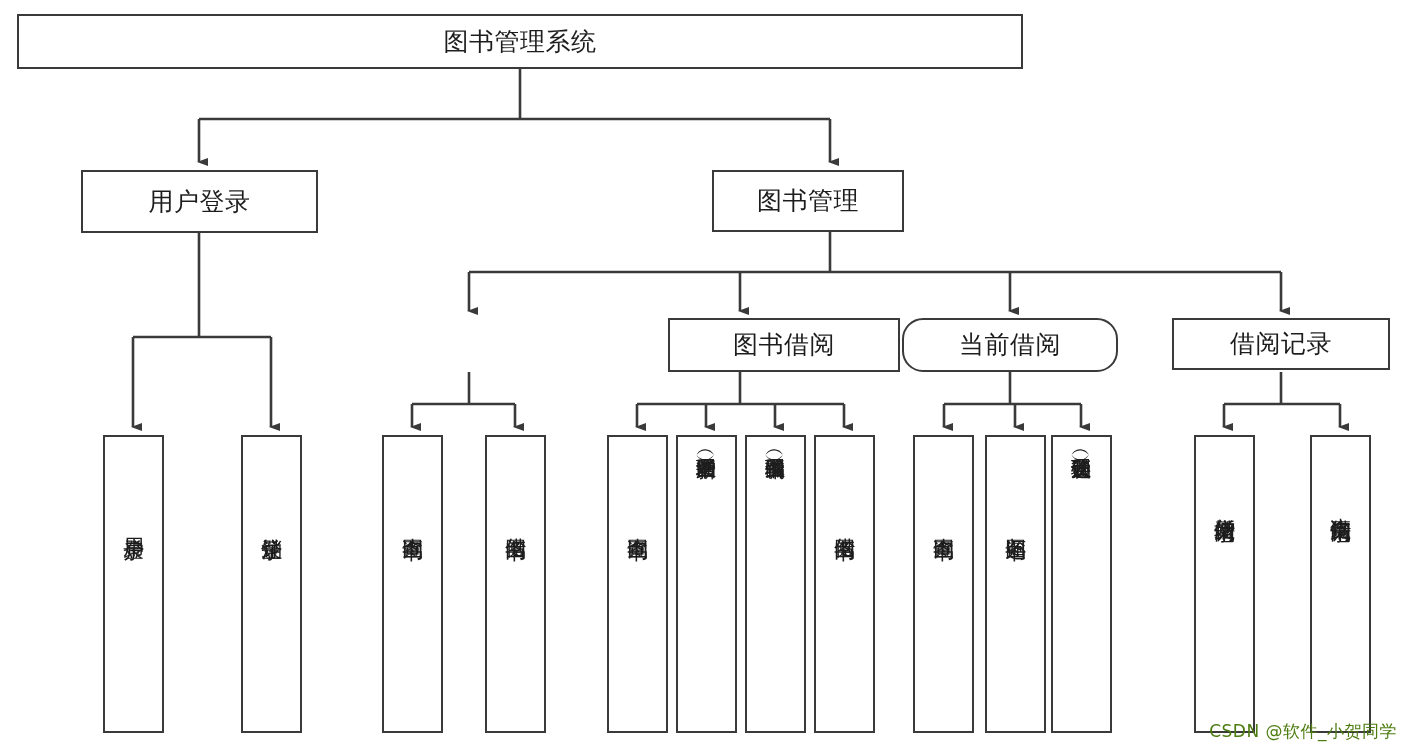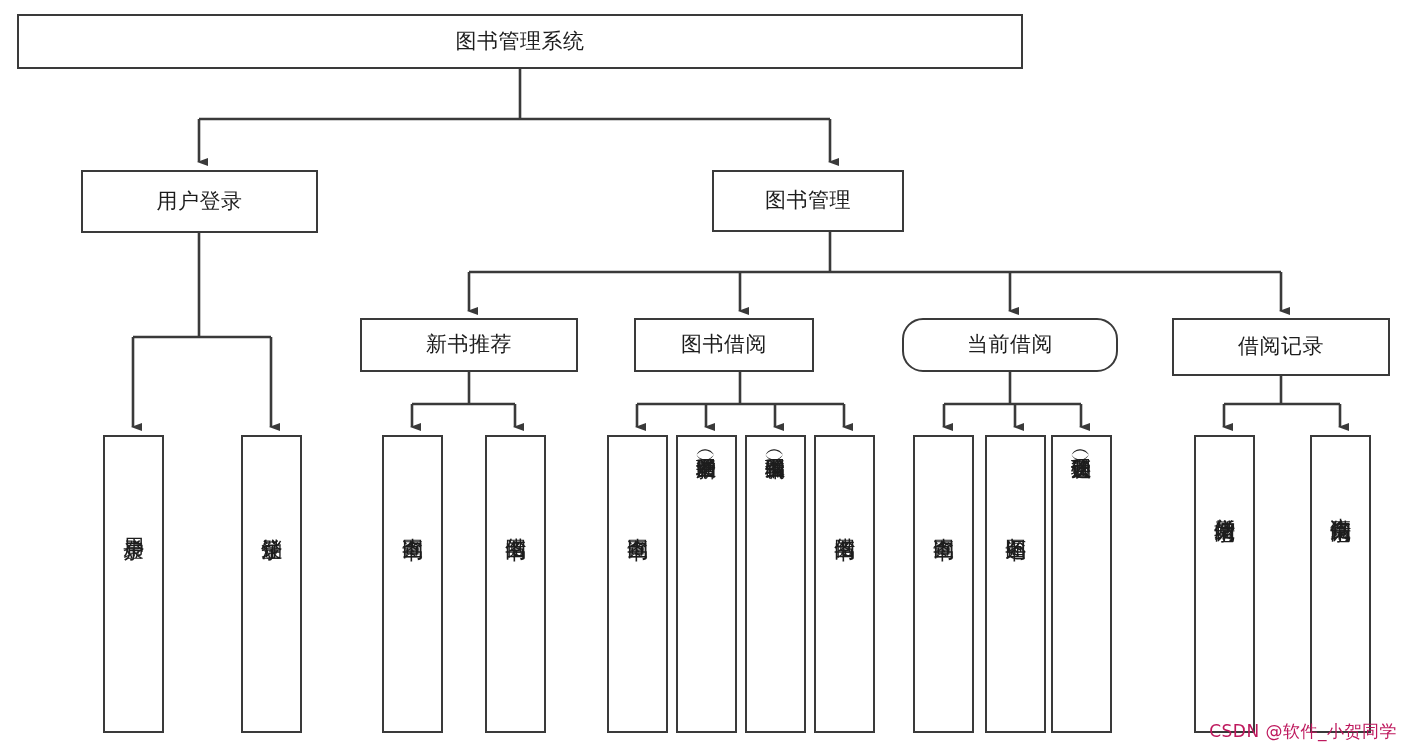--- a/index.html
+++ b/index.html
@@ -30,21 +30,21 @@
     box-sizing: border-box;
     background: #ffffff;
     border: 2px solid #3a3a3a;
     display: flex;
     align-items: center;
     justify-content: center;
     z-index: 2;
   }
   .node-label {
     color: #1d1d1d;
-    font-size: 21px;
+    font-size: 25px;
     line-height: 1.12;
     letter-spacing: 0.5px;
     white-space: nowrap;
     text-align: center;
   }
   .node.h .node-label {
     writing-mode: horizontal-tb;
   }
   .node.v {
     align-items: flex-start;
@@ -67,21 +67,21 @@
   }
   .node.v.tight .node-label {
     font-size: 20px;
     line-height: 1.2;
     letter-spacing: 0px;
   }
   #watermark {
     position: absolute;
     right: 8px;
     bottom: 4px;
-    color: #be185d;
+    color: #4d7c0f;
     font-size: 17px;
     letter-spacing: 0.5px;
     z-index: 5;
     white-space: nowrap;
   }
 </style>
 </head>
 <body>
 
 <div id="diagram-root">
@@ -141,30 +141,27 @@
     <span class="node-label">图书管理系统</span>
   </div>
 
   <div class="node h" style="left:81px; top:170px; width:237px; height:63px;">
     <span class="node-label">用户登录</span>
   </div>
   <div class="node h" style="left:712px; top:170px; width:192px; height:62px;">
     <span class="node-label">图书管理</span>
   </div>
 
-  <div class="node h" style="left:360px; top:318px; width:218px; height:54px;">
-    <span class="node-label">新书推荐</span>
-  </div>
-  <div class="node h" style="left:634px; top:318px; width:180px; height:54px;">
+  <div class="node h" style="left:668px; top:318px; width:232px; height:54px;">
     <span class="node-label">图书借阅</span>
   </div>
   <div class="node h" style="left:902px; top:318px; width:216px; height:54px;border-radius:21px;">
     <span class="node-label">当前借阅</span>
   </div>
-  <div class="node h" style="left:1172px; top:318px; width:218px; height:58px;">
+  <div class="node h" style="left:1172px; top:318px; width:218px; height:52px;">
     <span class="node-label">借阅记录</span>
   </div>
 
   <div class="node v tall2" style="left:103px; top:435px; width:61px; height:298px;">
     <span class="node-label">用户登录</span>
   </div>
   <div class="node v tall2" style="left:241px; top:435px; width:61px; height:298px;">
     <span class="node-label">注销登录</span>
   </div>
 

